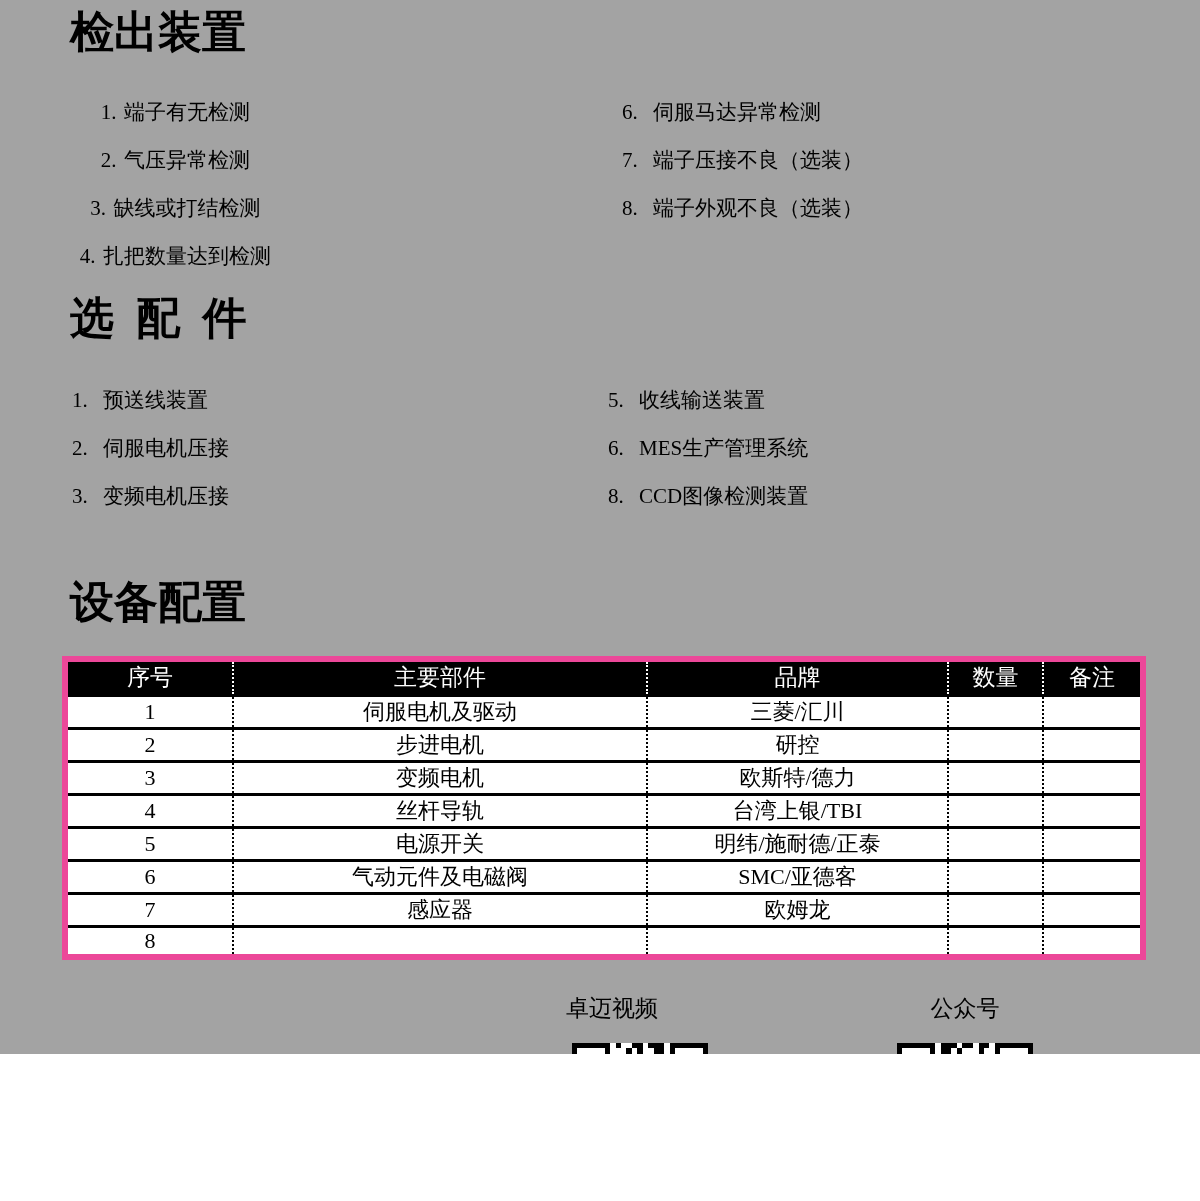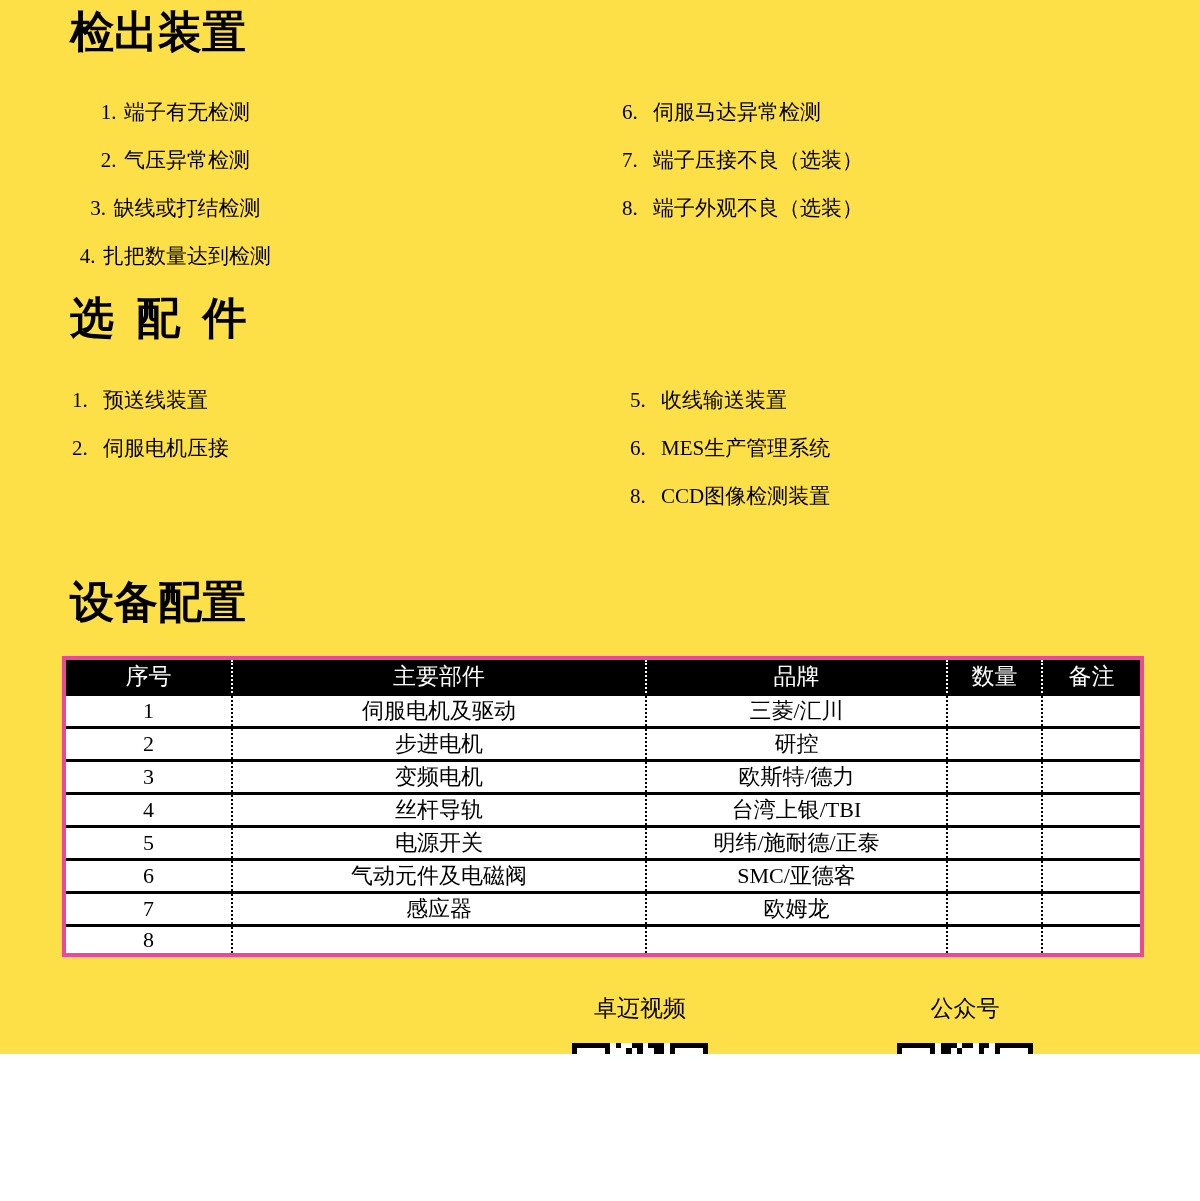--- a/index.html
+++ b/index.html
@@ -4,64 +4,64 @@
 <style>
   * { margin: 0; padding: 0; box-sizing: border-box; }
   html, body { background: #ffffff; }
   body {
     width: 1200px; height: 1201px;
     font-family: "Liberation Serif", "DejaVu Serif", serif;
     color: #000;
   }
   .page {
     position: relative; width: 1200px; height: 1054px;
-    background: #fde047; overflow: hidden;
+    background: #a3a3a3; overflow: hidden;
   }
   
   .heading {
     position: absolute;
     font-family: "Liberation Sans", "DejaVu Sans", sans-serif;
     font-weight: 900; font-size: 44px; line-height: 1.1;
     color: #000; white-space: pre;
   }
   #title-detection { left: 70px; top: 8px; }
   #title-optional  { left: 70px; top: 294px; letter-spacing: 5px; }
   #title-equipment { left: 70px; top: 578px; }
   
   .list { position: absolute; font-size: 21px; color: #000; }
   .list .li { height: 48px; line-height: 48px; white-space: nowrap; }
   .list .num { display: inline-block; min-width: 31px; }
   #det-left  { left: 72px;  top: 88px; text-align: center; }
   #det-right { left: 622px; top: 88px; }
   #opt-left  { left: 72px;  top: 376px; }
-  #opt-right { left: 630px; top: 376px; }
+  #opt-right { left: 608px; top: 376px; }
   
   table.config {
     position: absolute; left: 62px; top: 656px; width: 1078px;
     border-collapse: collapse; table-layout: fixed;
     font-size: 22px; color: #000;
   }
-  table.config { border: 4px solid #ec4899; }
+  table.config { border: 6px solid #ec4899; }
   table.config th {
     background: #000; color: #fff; font-weight: normal;
     height: 36px; font-size: 23px; text-align: center;
     border-bottom: 3px solid #000;
   }
   table.config th + th { border-left: 2px dotted #fff; text-align: center; }
   table.config td {
     height: 30px; text-align: center; vertical-align: middle;
     border-bottom: 3px solid #000; background: #fff;
   }
   table.config td + td { border-left: 2px dotted #000; }
   
   .qr-label {
     position: absolute; width: 136px; text-align: center;
     font-size: 23px; line-height: 26px; color: #000; white-space: nowrap;
   }
-  #qr-video-label  { left: 572px; top: 996px; }
+  #qr-video-label  { left: 544px; top: 996px; }
   #qr-wechat-label { left: 897px; top: 996px; }
   .qr { position: absolute; width: 136px; height: 136px; background: #fff; }
   #qr-video  { left: 572px; top: 1043px; }
   #qr-wechat { left: 897px; top: 1043px; }
   .qr svg.code { display: block; width: 100%; height: 100%; }
   .qr .logo {
     position: absolute; left: 50%; top: 50%;
     transform: translate(-50%, -50%); width: 36px; height: 36px;
   }
   #scan-text {
@@ -104,20 +104,23 @@
   </div>
 
   <div class="heading" id="title-optional">选 配 件</div>
 
   <div class="list" id="opt-left">
     <div class="li">
       <span class="num">1.</span><span>预送线装置</span>
     </div>
     <div class="li">
       <span class="num">2.</span><span>伺服电机压接</span>
+    </div>
+    <div class="li">
+      <span class="num">3.</span><span>变频电机压接</span>
     </div>
   </div>
 
   <div class="list" id="opt-right">
     <div class="li">
       <span class="num">5.</span><span>收线输送装置</span>
     </div>
     <div class="li">
       <span class="num">6.</span><span>MES生产管理系统</span>
     </div>

